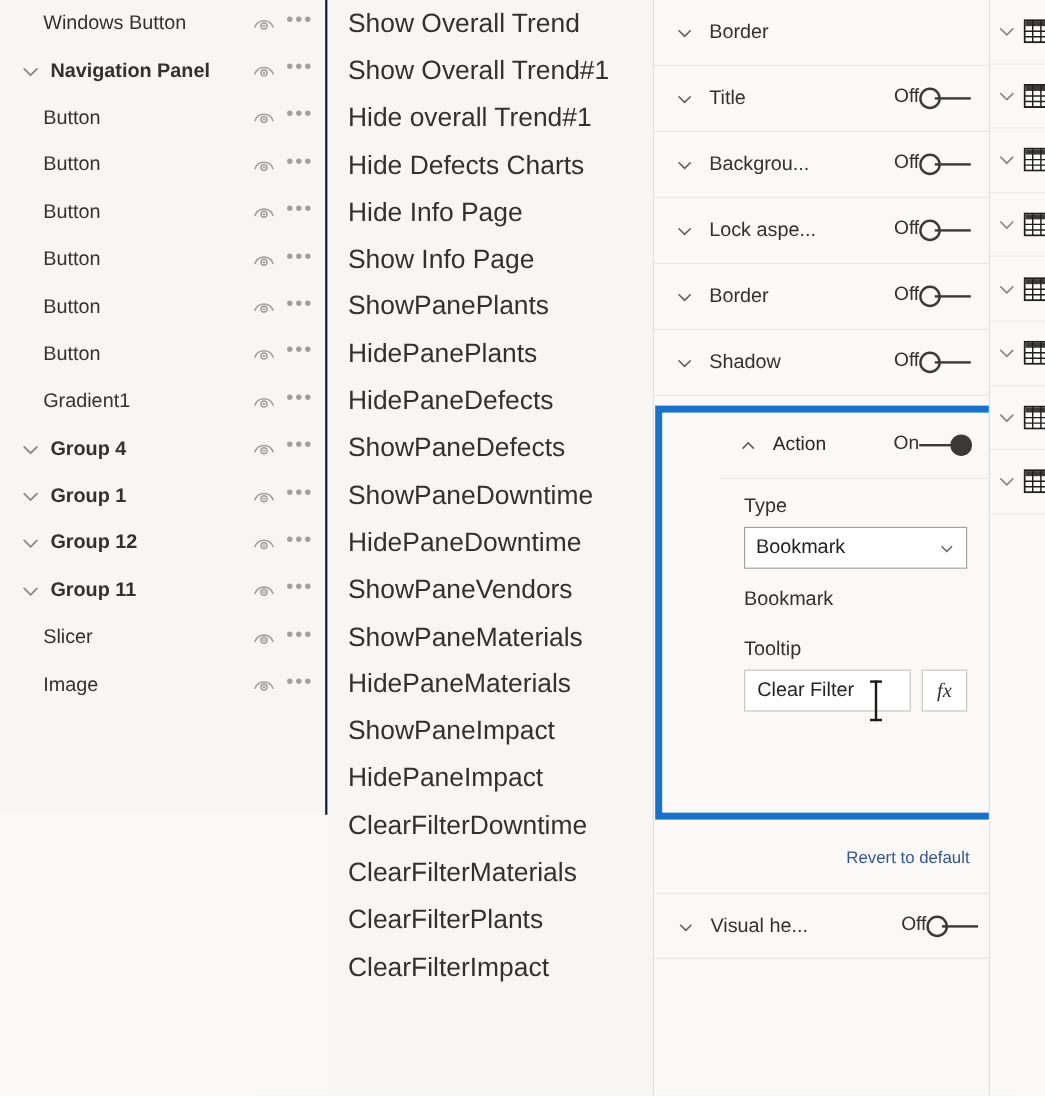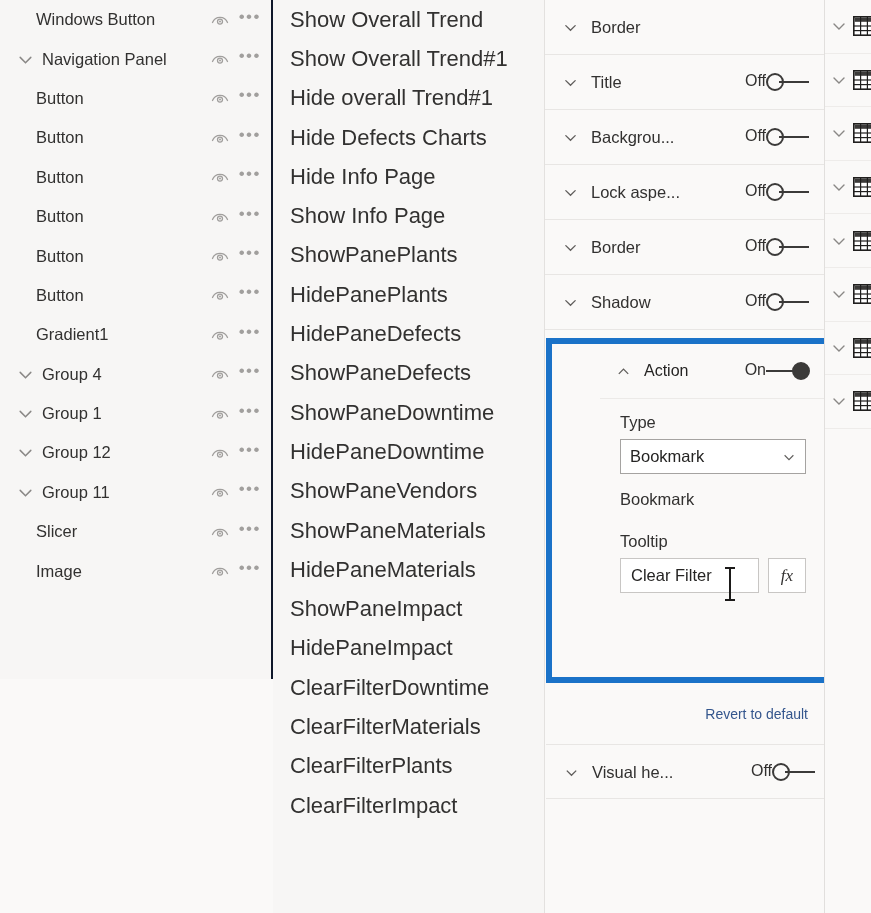--- a/index.html
+++ b/index.html
@@ -41,21 +41,21 @@
   .sel-chevron {
     width: 22px;
     flex: 0 0 22px;
     display: flex;
     align-items: center;
     justify-content: center;
     color: #8a8886;
   }
   .sel-chevron.hidden { visibility: hidden; }
   .sel-label { flex: 1 1 auto; overflow: hidden; text-overflow: ellipsis; }
-  .sel-label.indent { padding-left: 6px; }
+  .sel-label.indent { padding-left: 6px; font-weight: bold; }
   .sel-actions {
     display: flex;
     align-items: center;
     gap: 9px;
     flex: 0 0 auto;
     color: #a19f9d;
   }
   .eye-icon { width: 20px; height: 20px; display:block; }
   .ellipsis-icon {
     font-size: 17px;

